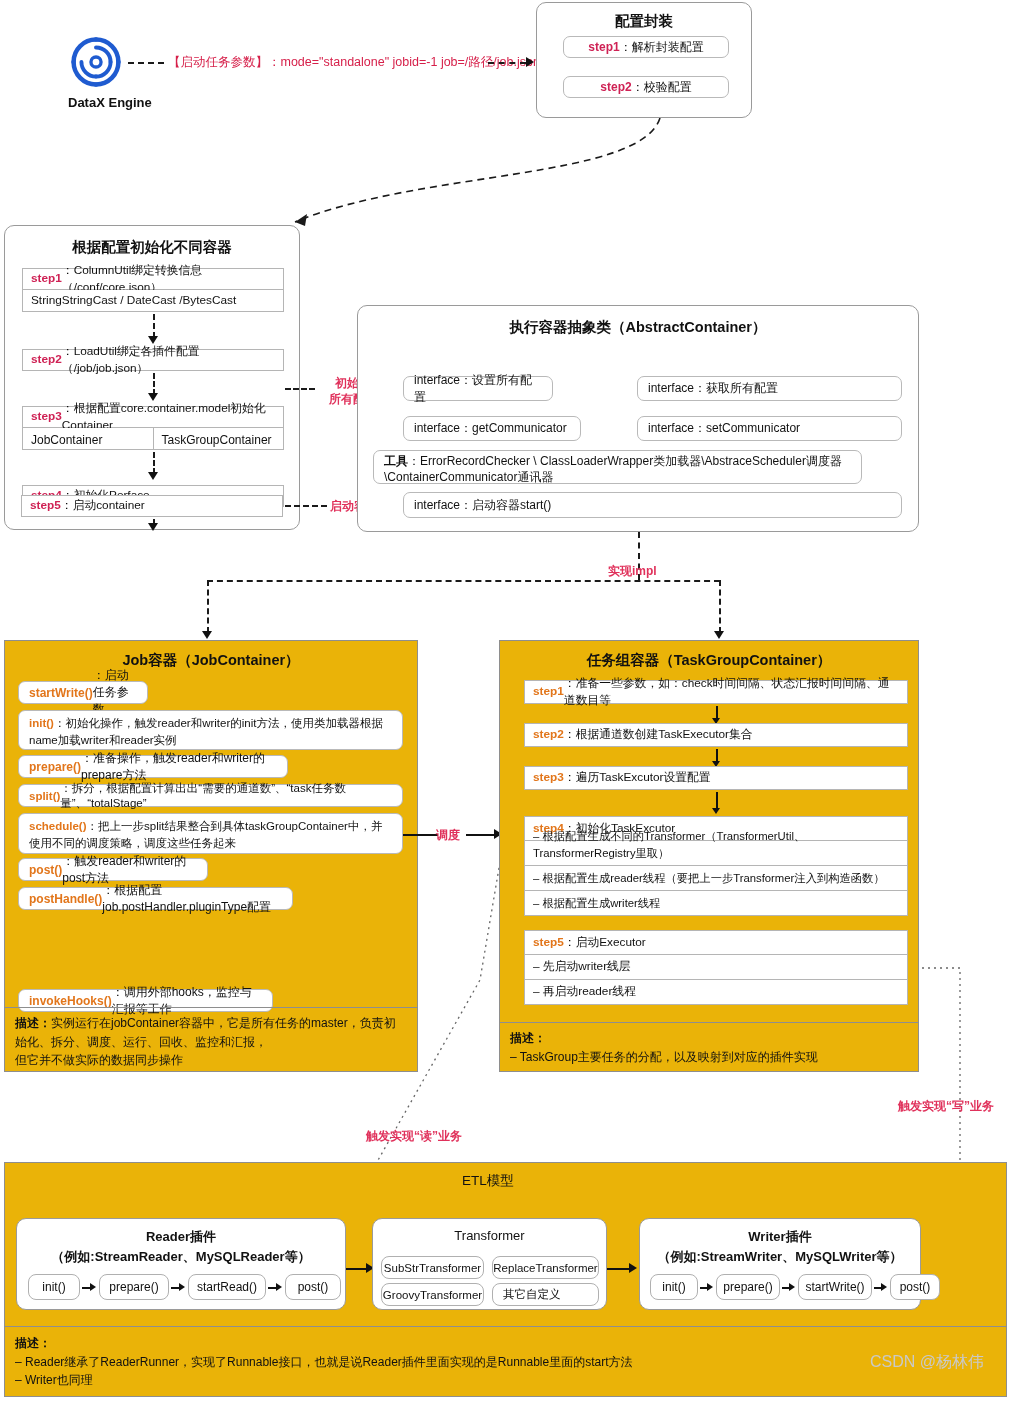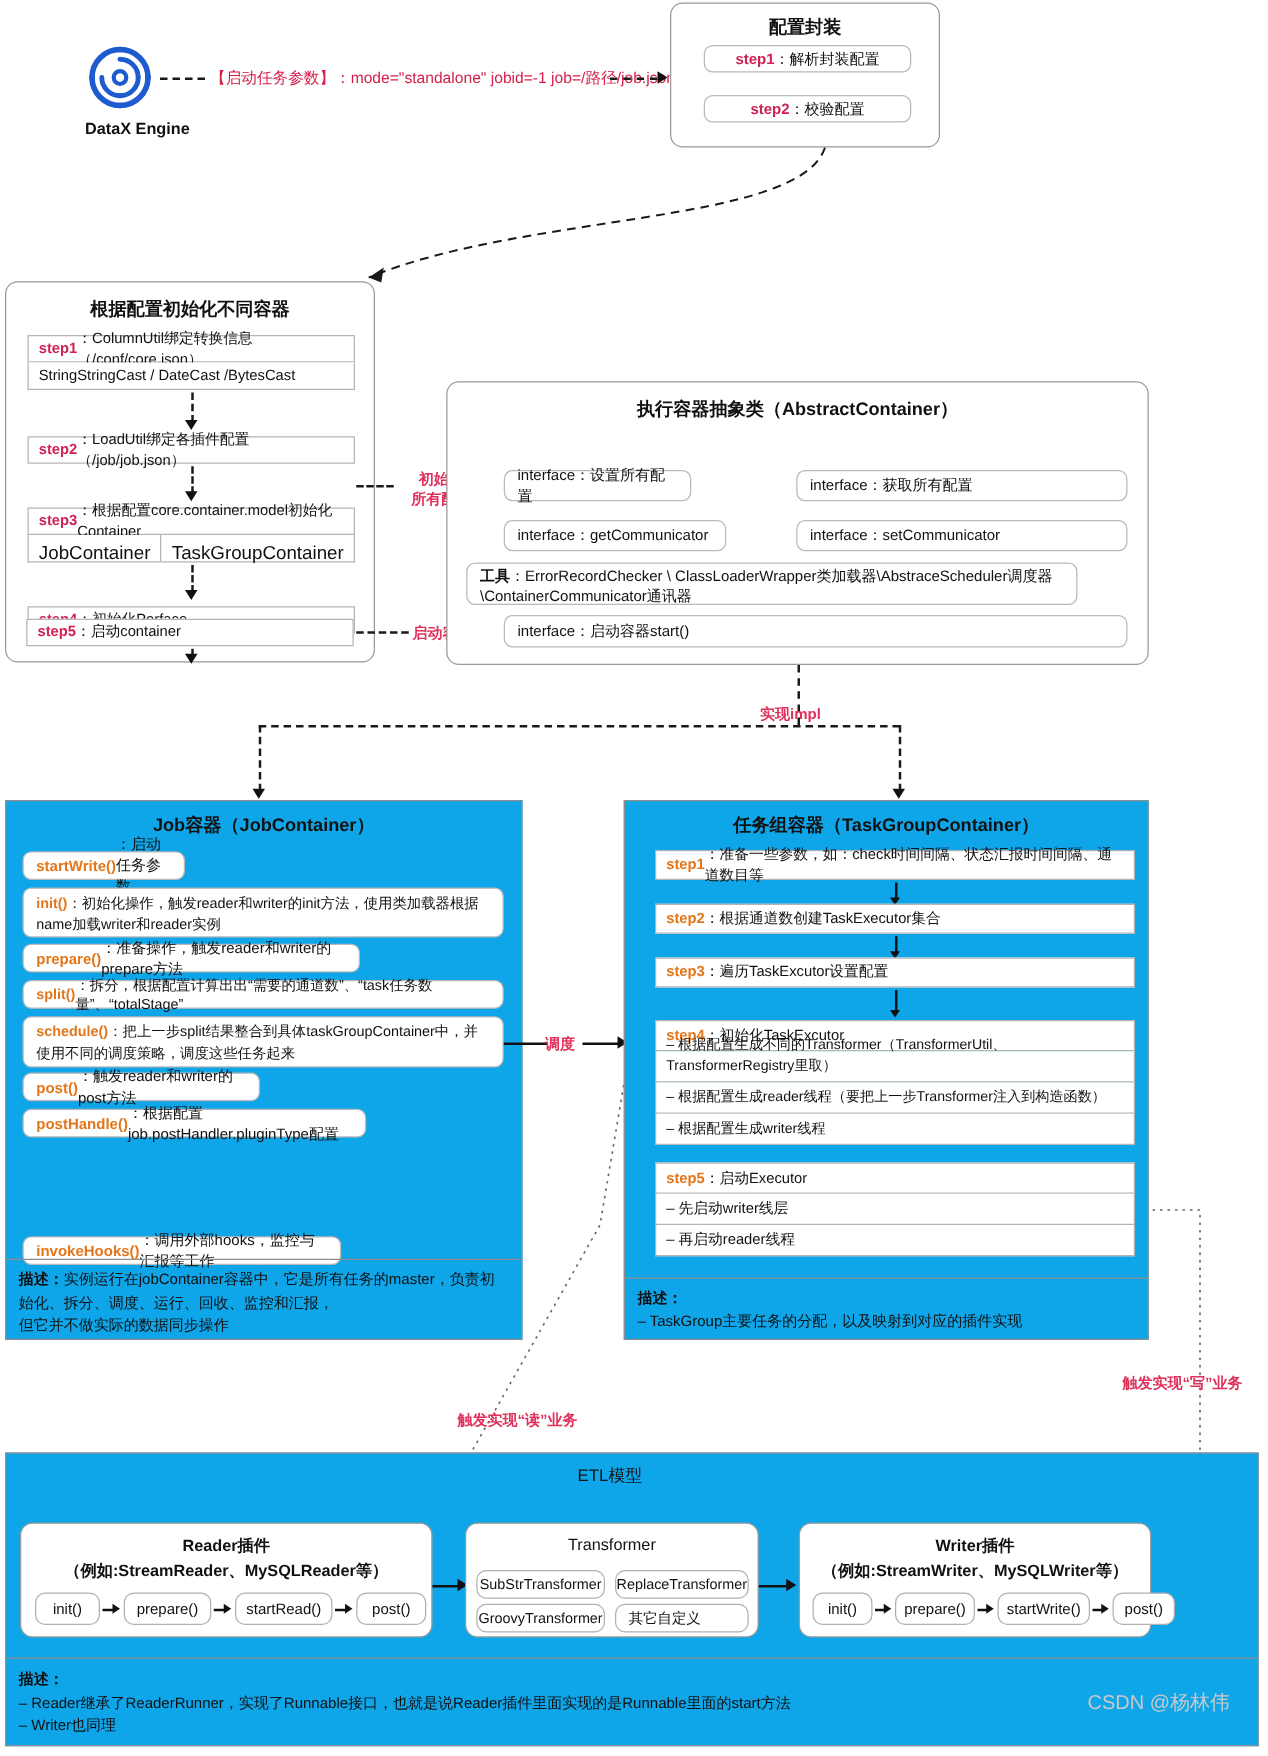--- a/index.html
+++ b/index.html
@@ -18,21 +18,21 @@
   .abs{position:absolute;box-sizing:border-box;}
 
   
   .panel{
     border:1px solid #9a9a9a;
     border-radius:10px;
     background:#fff;
   }
   .panel-sq{
     border:1px solid #8e8e8e;
-    background:#0ea5e9;
+    background:#eab308;
   }
   .panel-title{
     text-align:center;
     font-weight:bold;
     font-size:14.5px;
     color:#111;
   }
   .rbox{
     border:1px solid #b9b9b9;
     border-radius:7px;
@@ -97,21 +97,21 @@
     box-sizing:border-box;
   }
   .watermark{
     color:#c9c9c9;font-size:16px;white-space:nowrap;
   }
   .desc{
     font-size:12px;line-height:1.55;
   }
   .desc b{font-weight:bold;}
   .split2{display:flex;}
-  .split2 > div{flex:1;border-right:1px solid #b5b5b5;padding:4px 8px;font-size:15px;text-align:center;}
+  .split2 > div{flex:1;border-right:1px solid #b5b5b5;padding:4px 8px;font-size:12px;}
   .split2 > div:last-child{border-right:none;}
 </style>
 </head>
 <body>
 
 <div id="canvas">
 
   <svg class="svg-layer" width="1014" height="1405">
 
     <path d="M 660 118 C 640 180, 420 170, 295 222" fill="none" stroke="#1a1a1a" stroke-width="1.6" stroke-dasharray="7,5"></path>

